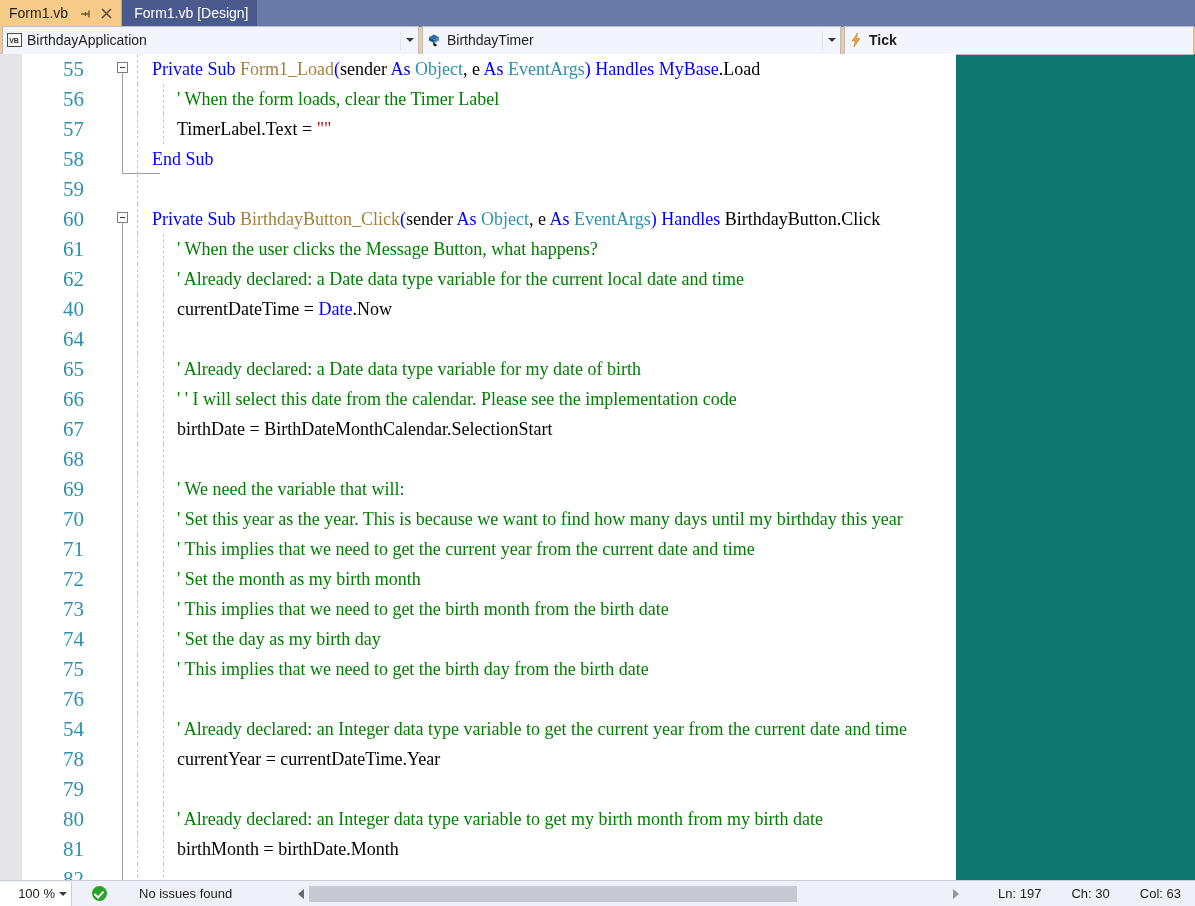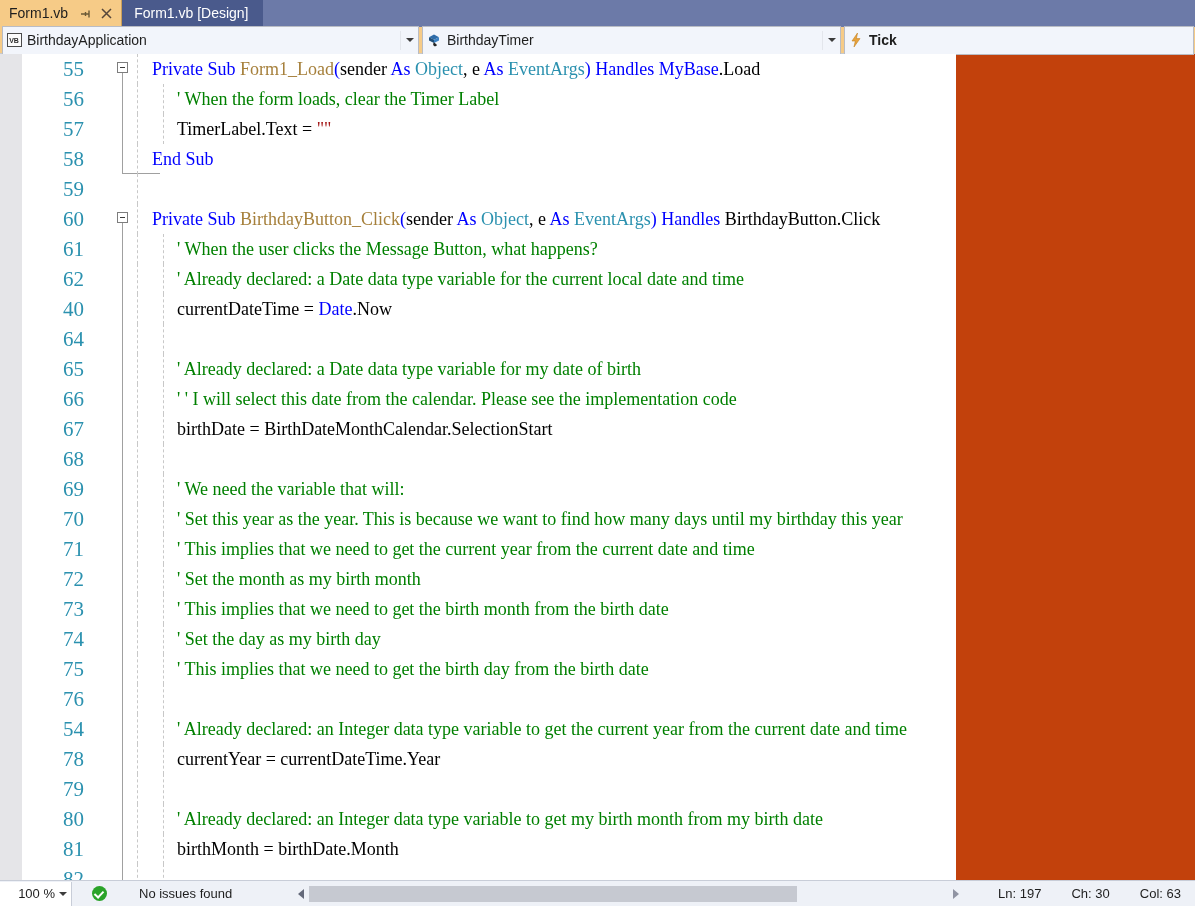--- a/index.html
+++ b/index.html
@@ -11,21 +11,21 @@
     width: 1195px;
     height: 906px;
     overflow: hidden;
     font-family: "Liberation Sans", sans-serif;
     -webkit-font-smoothing: antialiased;
   }
   .app {
     position: relative;
     width: 1195px;
     height: 906px;
-    background: #c2410c;
+    background: #0f766e;
   }
 
   
   .tabstrip {
     position: absolute;
     left: 0; top: 0;
     width: 1195px; height: 27px;
     background: #6c7aa8;
     display: flex;
     align-items: stretch;
@@ -41,21 +41,21 @@
   }
   .tab.active {
     background: #f6cb87;
     color: #1e1e1e;
     border-right: 1px solid #caa05a;
   }
   .tab.inactive {
     background: #4a5a8c;
     color: #ffffff;
     padding-left: 12px;
-    padding-right: 14px;
+    padding-right: 8px;
   }
   .tab-label { font-size: 14px; line-height: 27px; }
   .tab-pin {
     margin-left: 11px;
     width: 14px; height: 14px;
     position: relative;
     color: #6b5a36;
     display: inline-block;
   }
   .tab-pin svg { display:block; }

